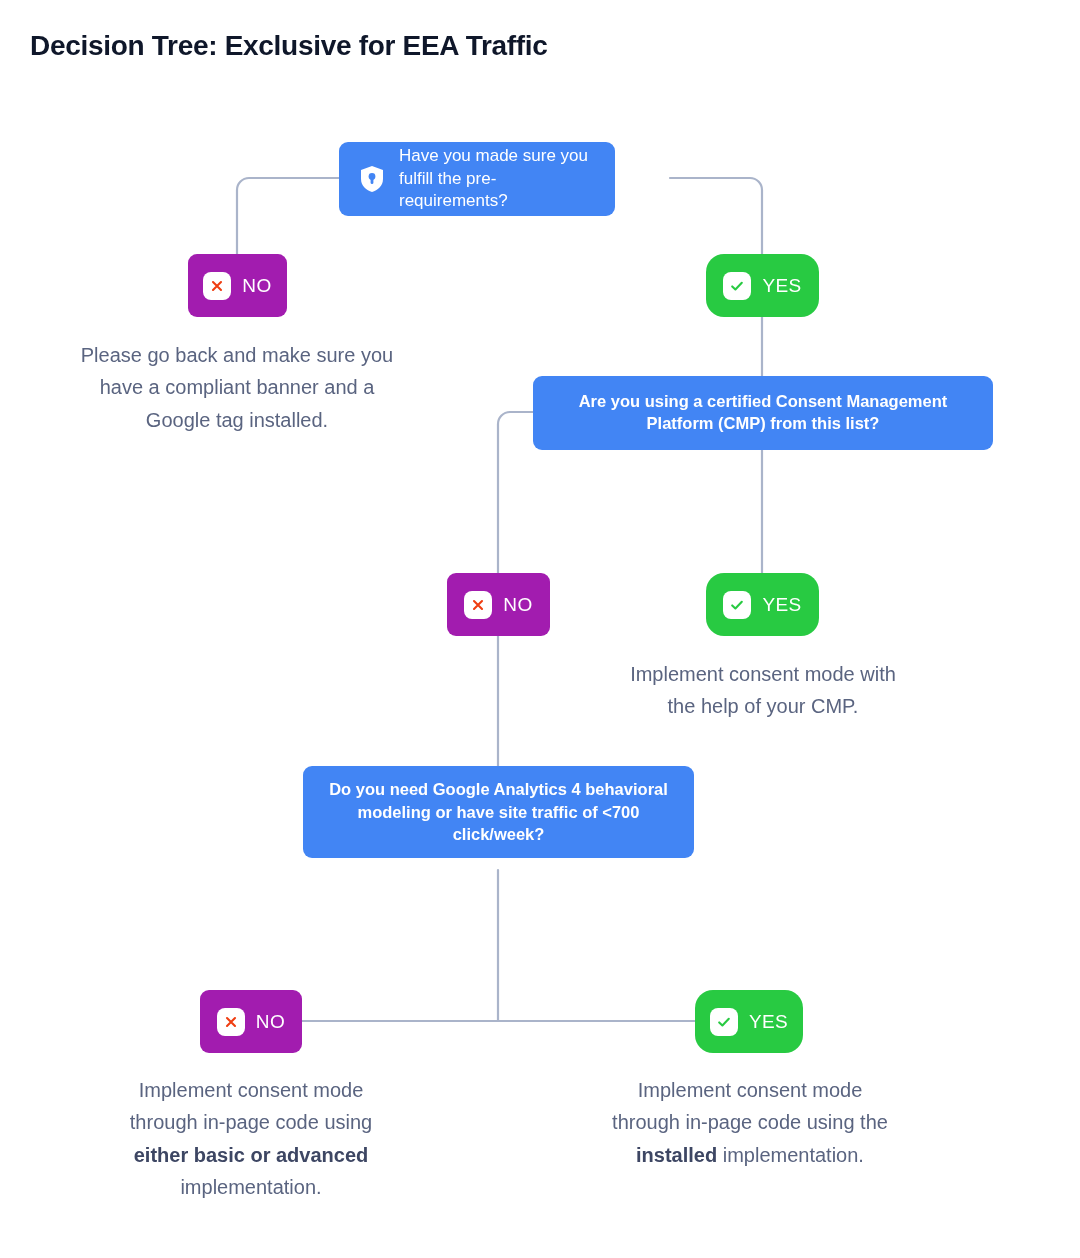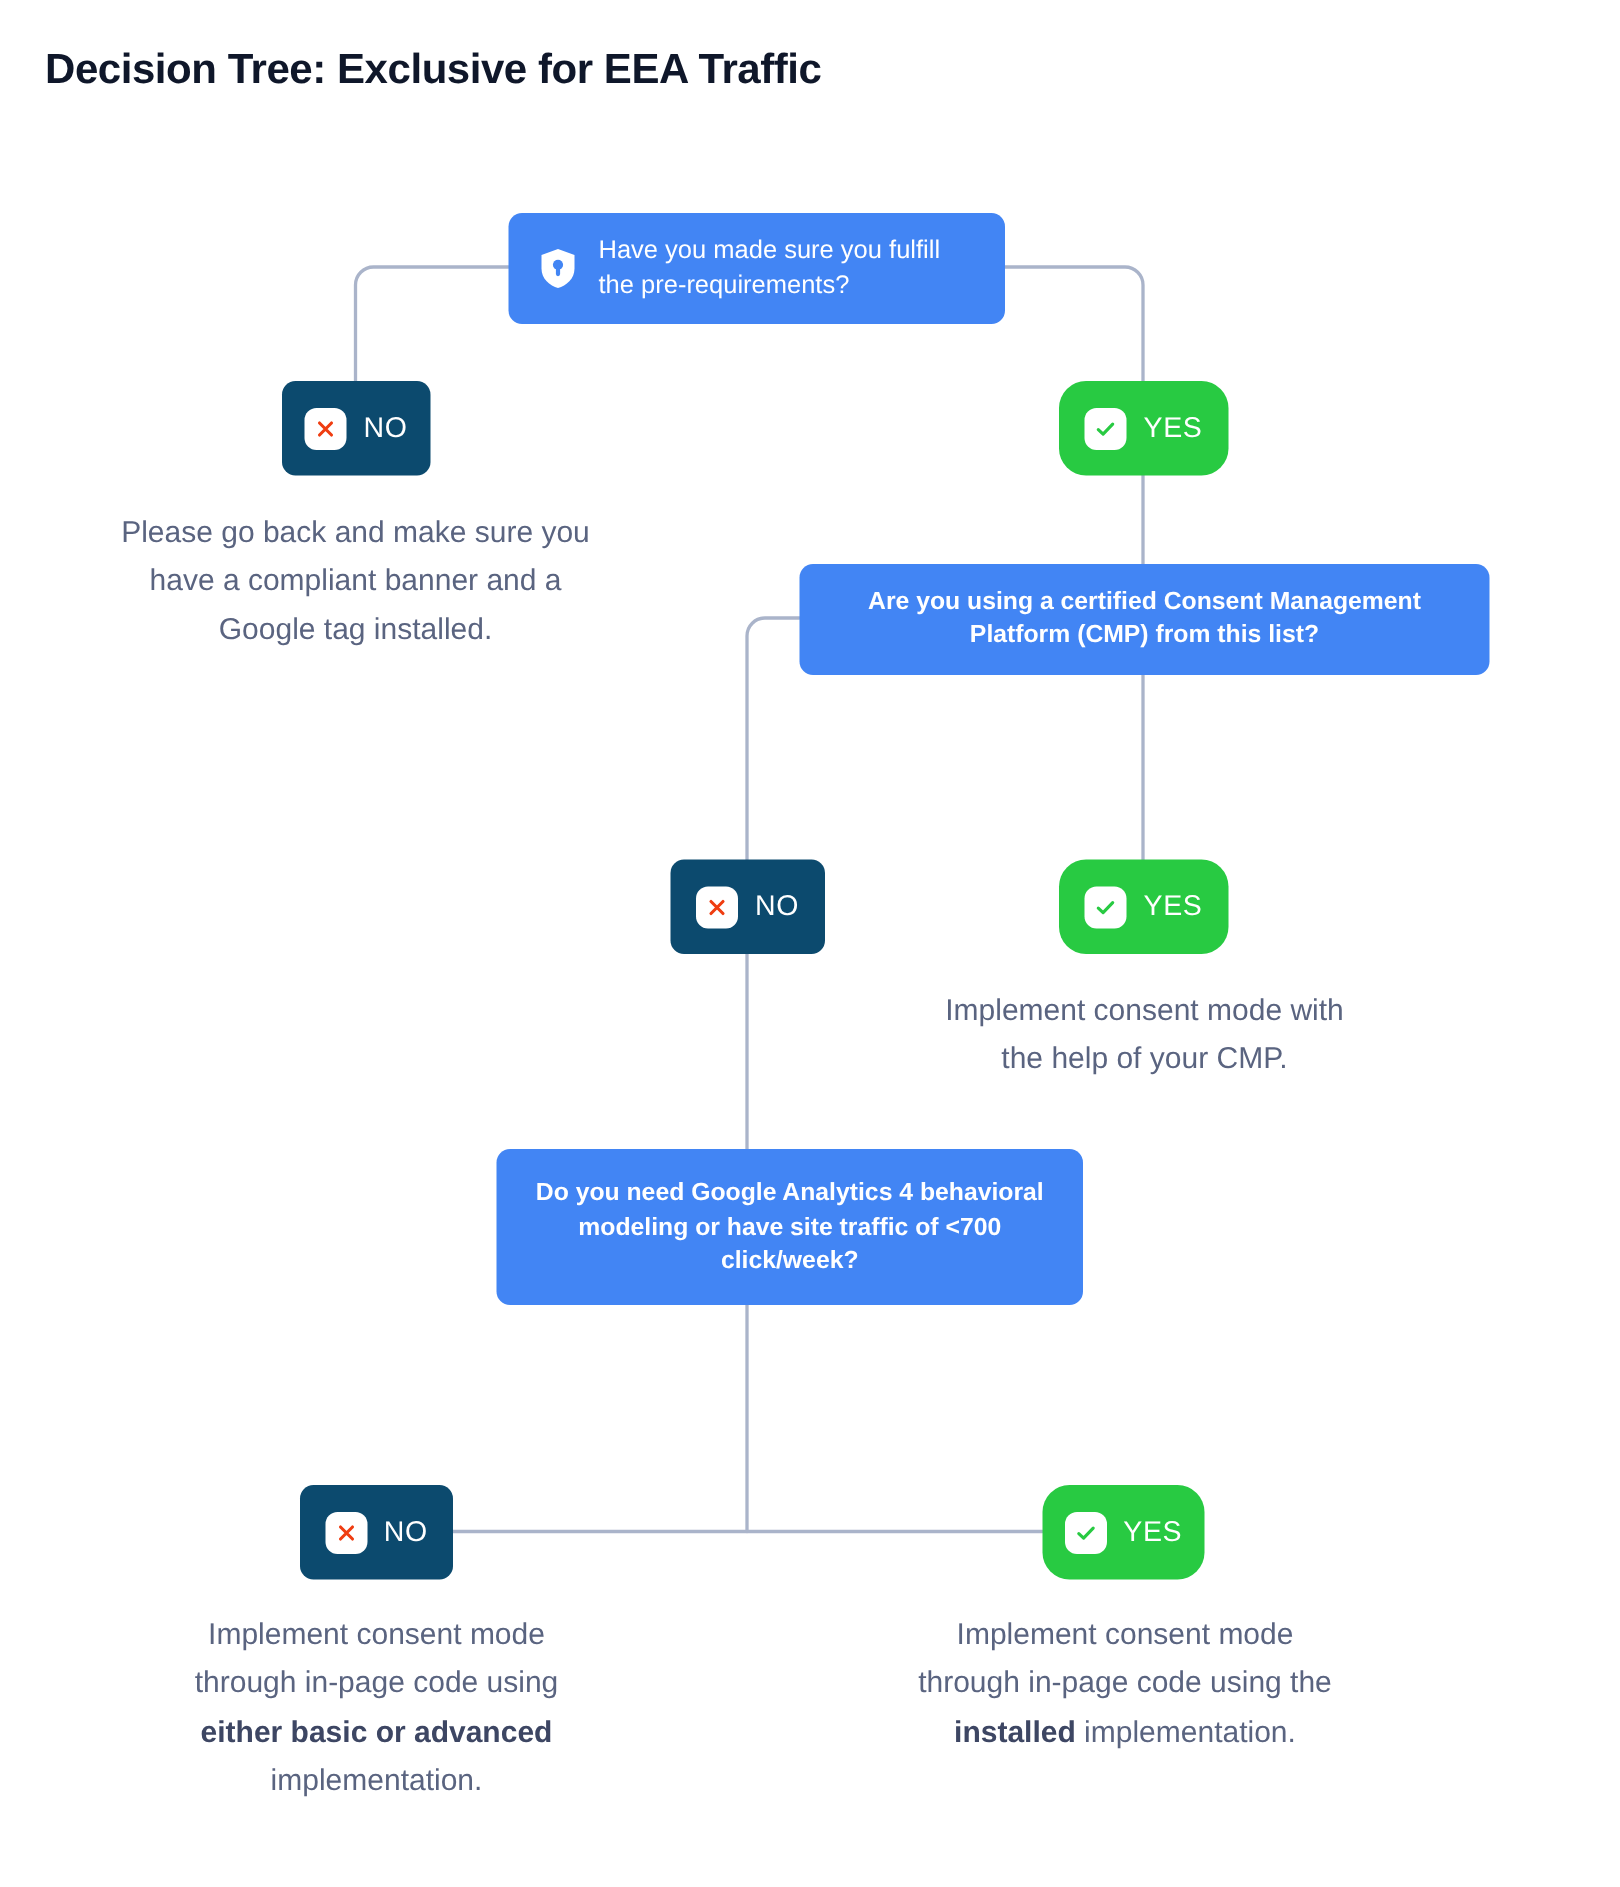--- a/index.html
+++ b/index.html
@@ -54,21 +54,21 @@
     border-radius: 9px;
     color: #ffffff;
     display: flex;
     align-items: center;
     z-index: 3;
   }
 
   .qbox.q1 {
     left: 339px;
     top: 142px;
-    width: 331px;
+    width: 276px;
     height: 74px;
     padding: 0 18px 0 20px;
     gap: 14px;
   }
   .qbox.q1 .qtext {
     font-size: 17px;
     font-weight: normal;
     line-height: 1.33;
     text-align: left;
   }
@@ -85,24 +85,23 @@
     font-size: 16.5px;
     font-weight: bold;
     line-height: 1.33;
     text-align: center;
   }
 
   .qbox.q3 {
     left: 303px;
     top: 766px;
     width: 391px;
-    height: 104px;
+    height: 92px;
     justify-content: flex-start;
     padding: 0 16px;
-    margin-left: 28px;
   }
   .qbox.q3 .qtext {
     font-size: 16.5px;
     font-weight: bold;
     line-height: 1.38;
     text-align: center;
   }
 
   .shield-icon {
     flex: 0 0 auto;
@@ -118,21 +117,21 @@
     border-radius: 9px;
     display: flex;
     align-items: center;
     justify-content: center;
     gap: 11px;
     z-index: 3;
     color: #ffffff;
     font-size: 19px;
     letter-spacing: 0.4px;
   }
-  .badge.no  { background: #0c4a6e; align-items: center; }
+  .badge.no  { background: #a21caf; align-items: center; }
   .badge.yes { background: #28ca42; border-radius: 18px; }
 
   .badge-mark {
     width: 28px;
     height: 28px;
     border-radius: 8px;
     background: #ffffff;
     display: flex;
     align-items: center;
     justify-content: center;

